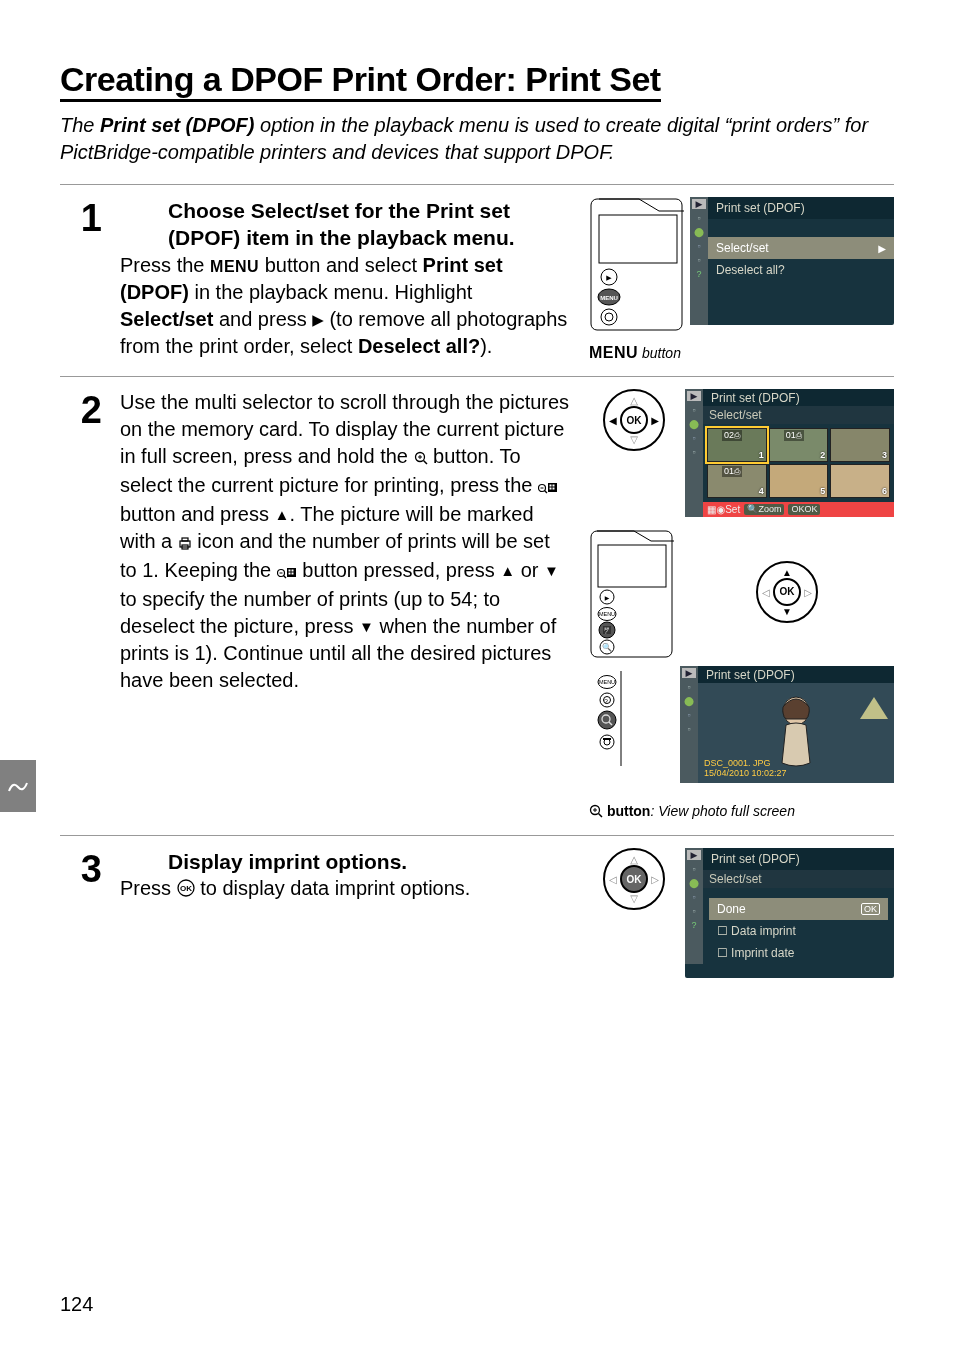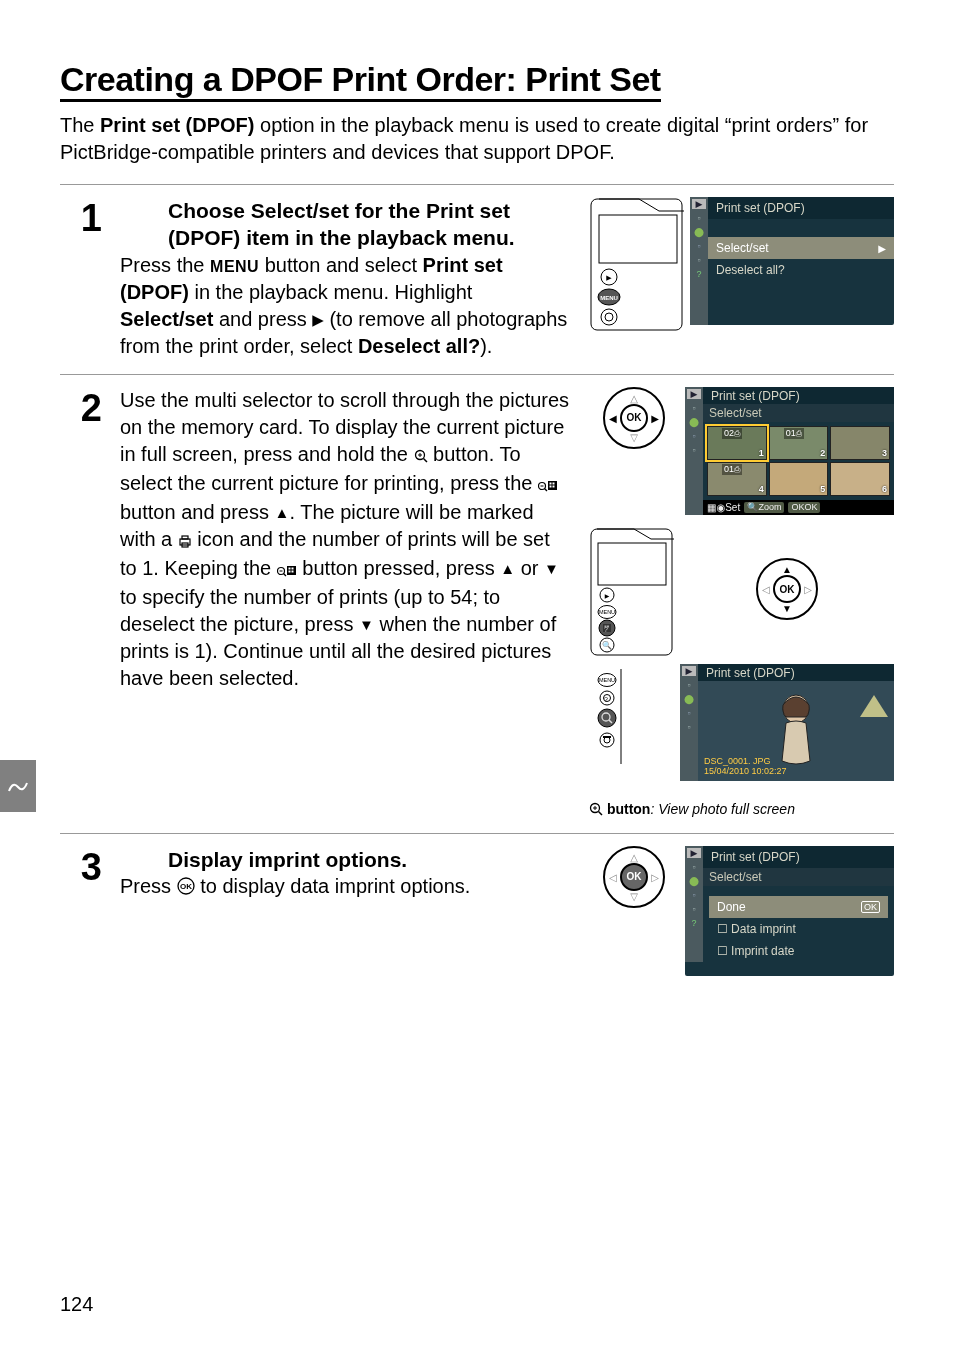--- a/index.html
+++ b/index.html
@@ -17,20 +17,21 @@
       font-weight: 700;
       border-bottom: 3px solid #000;
       display: inline-block;
       margin-bottom: 10px;
       letter-spacing: -0.5px;
     }
     .intro {
       font-size: 20px;
       line-height: 1.35;
       margin-bottom: 18px;
+      font-style: italic;
     }
     .steps { }
     .step {
       display: flex;
       border-top: 1px solid #999;
       padding: 12px 0 14px 0;
       gap: 18px;
     }
     .step-num-col {
       width: 42px;
@@ -107,21 +108,21 @@
     .ok-arrow.right { right:4px; top:50%; transform:translateY(-50%); }
     .caption { font-size: 14px; font-style: italic; margin-top: 4px; }
     .caption .b { font-style: normal; font-weight:700; }
     .caption .n { font-style: normal; }
     
     .illus-row { display:flex; gap:6px; align-items:flex-start; }
     .thumb-grid { display:grid; grid-template-columns:repeat(3,1fr); gap:2px; padding:4px; }
     .thumb { height:34px; background:#7a8a7a; position:relative; font-size:9px; color:#fff; display:flex; align-items:flex-start; justify-content:flex-start; padding:1px; border:1px solid #222; }
     .thumb .badge { position:absolute; top:1px; left:14px; background:rgba(0,0,0,0.4); padding:0 2px; font-size:9px; }
     .thumb .idx { position:absolute; bottom:1px; right:2px; font-size:9px; color:#fff; text-shadow:0 0 2px #000; font-weight:700; }
-    .lcd-footer { font-size:10px; color:#eee; padding:2px 4px; display:flex; gap:4px; justify-content:flex-start; background:#000000;text-align:center; }
+    .lcd-footer { font-size:10px; color:#eee; padding:2px 4px; display:flex; gap:4px; justify-content:flex-start; background:#ef4444;text-align:center; }
     .lcd-footer .chip { background:#505a45; padding:0 3px; border-radius:2px; font-size:9px; }
     .illus-set { margin-bottom: 12px; }
     .page-num { position:absolute; bottom:36px; left:60px; font-size:20px; }
     .side-tab { position:absolute; left:0; top:760px; width:36px; height:52px; background:#808080; display:flex; align-items:center; justify-content:center; color:#fff; }
     .side-tab svg { display:block; }
     .illus-fullscreen { height:100px; background:#324a56; position:relative; overflow:hidden; }
     .illus-fullscreen .mountain { position:absolute; right:6px; top:14px; width:0; height:0; border-left:14px solid transparent; border-right:14px solid transparent; border-bottom:22px solid #c0c088; }
     .illus-fullscreen .info { position:absolute; bottom:4px; left:6px; font-size:9px; color:#fc4; line-height:1.1; }
     .illus-fullscreen .girl { position:absolute; left:50%; top:10px; transform:translateX(-50%); }
     .lcd-side-icons { display:flex; flex-direction:column; gap:4px; padding:2px 2px; font-size:9px; color:#9aa; text-align:center; }
@@ -192,20 +193,21 @@
                 <div class="lcd-menu-row sel">
                     <span>Select/set</span>
                     <span class="arrow-r">▶</span>
                   </div>
                 <div class="lcd-menu-row">Deselect all?</div>
               </div>
             </div>
           </div>
         </div>
       </div>
+      <div class="caption"><span class="small-caps-menu n">MENU</span><span> button</span></div>
     </div>
   </div>
 
   <div class="step">
     <div class="step-num-col">2</div>
     <div class="step-text-col">
       <div class="step-body">
         <span>Use the multi selector to scroll through the pictures on the memory card.  To display the current picture in full screen, press and hold the </span><span class="icon-inline"><svg width="14" height="14" viewBox="0 0 14 14">
               <circle cx="6" cy="6" r="4.5" fill="none" stroke="#000" stroke-width="1.3"></circle>
               <line x1="9.5" y1="9.5" x2="13" y2="13" stroke="#000" stroke-width="1.5"></line>

